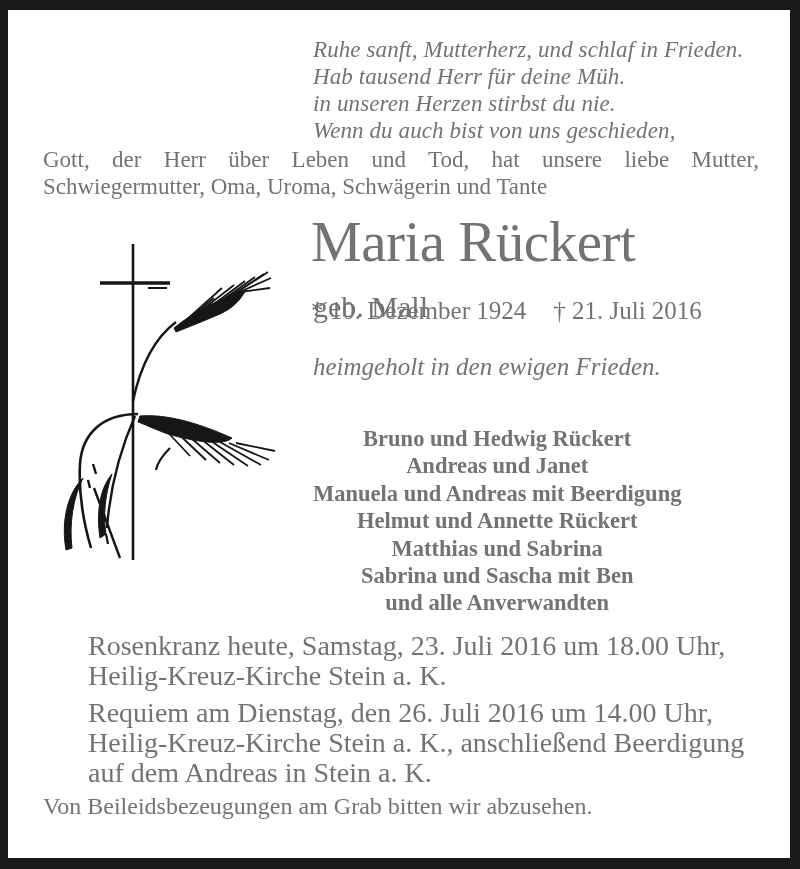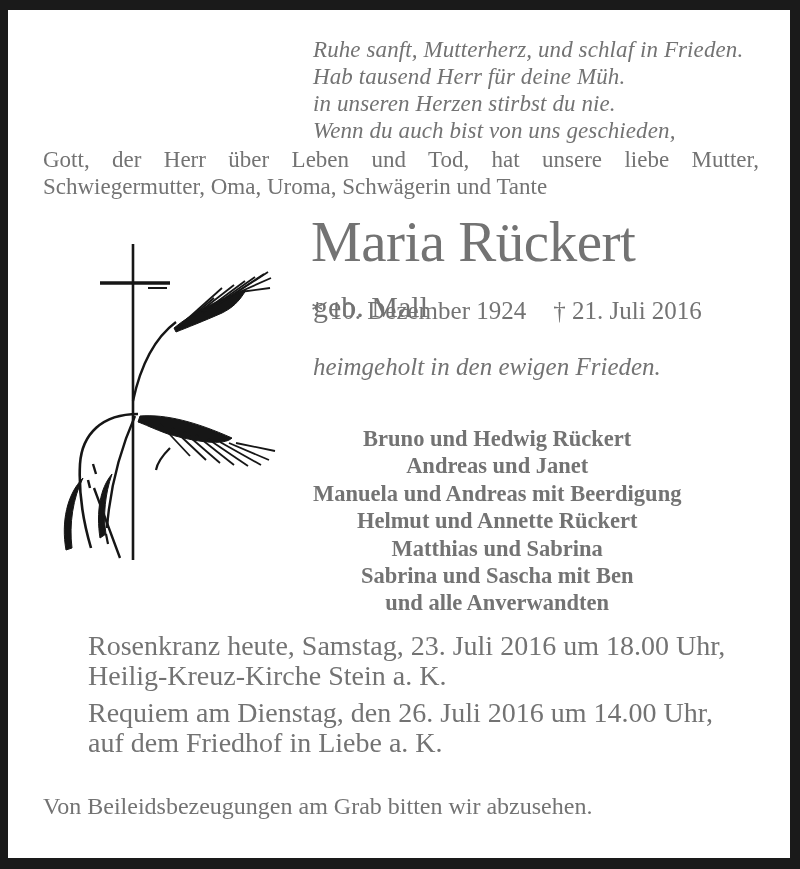--- a/index.html
+++ b/index.html
@@ -154,18 +154,19 @@
     <div>und alle Anverwandten</div>
   </div>
 
   <div class="abs service rosary">
     <div>Rosenkranz heute, Samstag, 23. Juli 2016 um 18.00 Uhr,</div>
     <div>Heilig-Kreuz-Kirche Stein a. K.</div>
   </div>
 
   <div class="abs service requiem">
     <div>Requiem am Dienstag, den 26. Juli 2016 um 14.00 Uhr,</div>
-    <div>auf dem Friedhof in Liebe a. K.</div>
+    <div>Heilig-Kreuz-Kirche Stein a. K., anschließend Beerdigung</div>
+    <div>auf dem Andreas in Stein a. K.</div>
   </div>
 
   <div class="abs condolence">Von Beileidsbezeugungen am Grab bitten wir abzusehen.</div>
 
 </div>
 
 </body></html>

